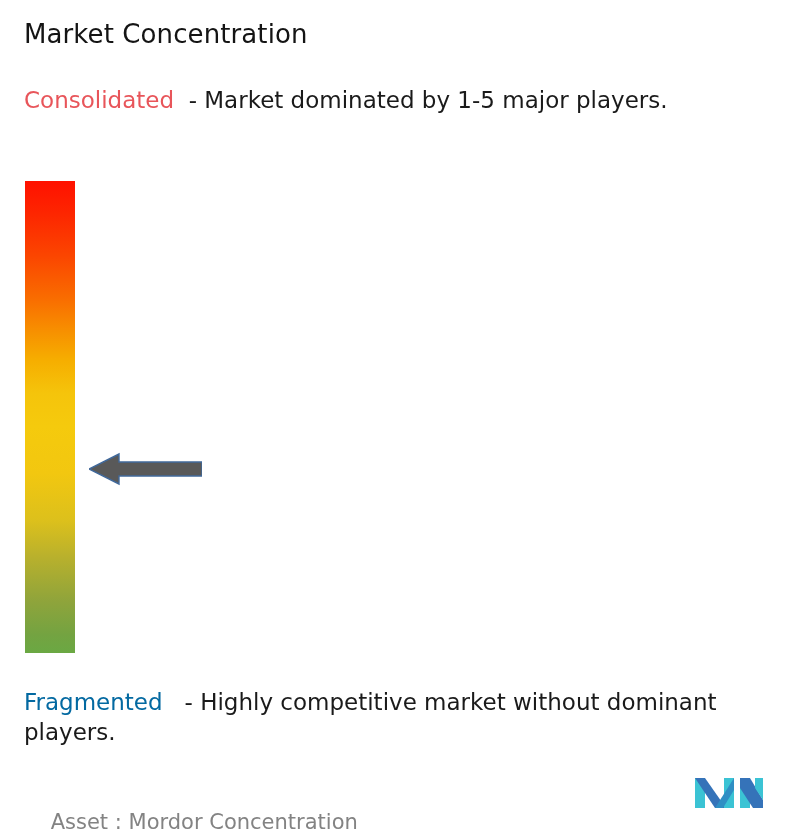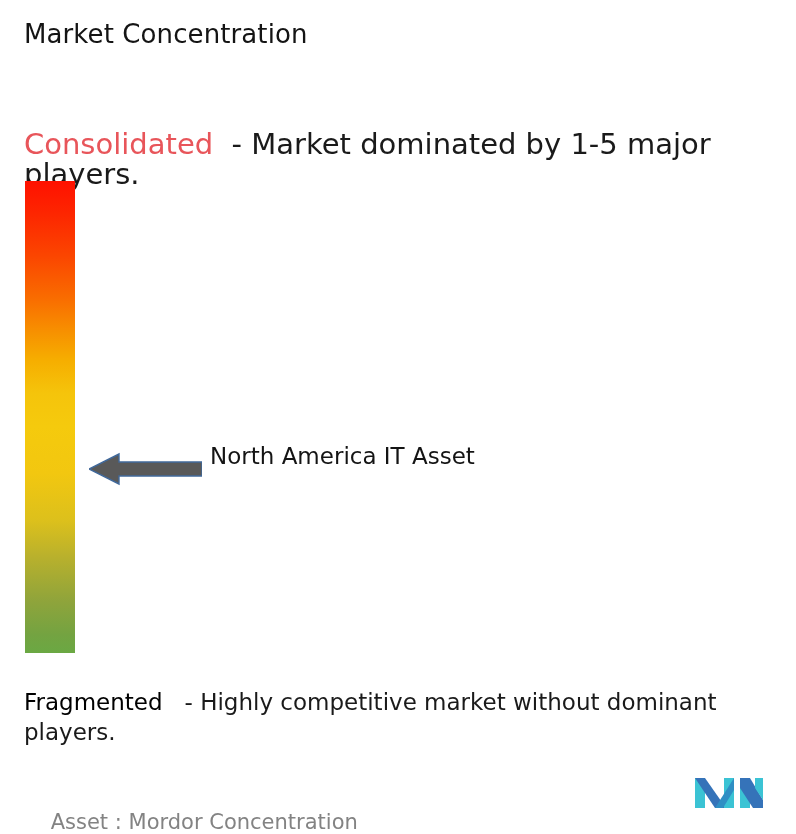--- a/index.html
+++ b/index.html
@@ -36,41 +36,40 @@
     letter-spacing: 0.1px;
     white-space: nowrap;
   }
 
   
   .caption-top {
     position: absolute;
     left: 24px;
     top: 85px;
     width: 752px;
-    font-size: 29px;
+    font-size: 23px;
     line-height: 30px;
     font-weight: 400;
     color: #1a1a1a;
-    margin-top: 44px;
   }
   .caption-bottom {
     position: absolute;
     left: 24px;
     top: 687px;
     width: 764px;
     font-size: 23px;
     line-height: 30px;
     font-weight: 400;
     color: #1a1a1a;
   }
   .kw-consolidated {
     color: #e8555a;
   }
   .kw-fragmented {
-    color: #000000;
+    color: #0369a1;
   }
   .kw-sep {
     white-space: pre;
   }
 
   
   .gradient-bar {
     position: absolute;
     left: 25px;
     top: 181px;
@@ -154,21 +153,20 @@
 
   <div class="gradient-bar"></div>
 
   <div class="callout-arrow">
     <svg viewBox="0 0 113 34" xmlns="http://www.w3.org/2000/svg">
       <polygon points="0,17 30,2 30,10 113,10 113,24 30,24 30,32" fill="#595959" stroke="#41699b" stroke-width="1.4"></polygon>
     </svg>
   </div>
 
   <div class="callout-label">
-    <span class="ln">North America IT Asset</span>
   </div>
 
   <div class="caption-bottom">
     <span class="kw-fragmented">Fragmented</span><span class="kw-sep">   - </span><span>Highly competitive market without dominant players.</span>
   </div>
 
   <div class="source-line">
     <span>Asset : </span><span>Mordor Concentration</span>
   </div>
 

